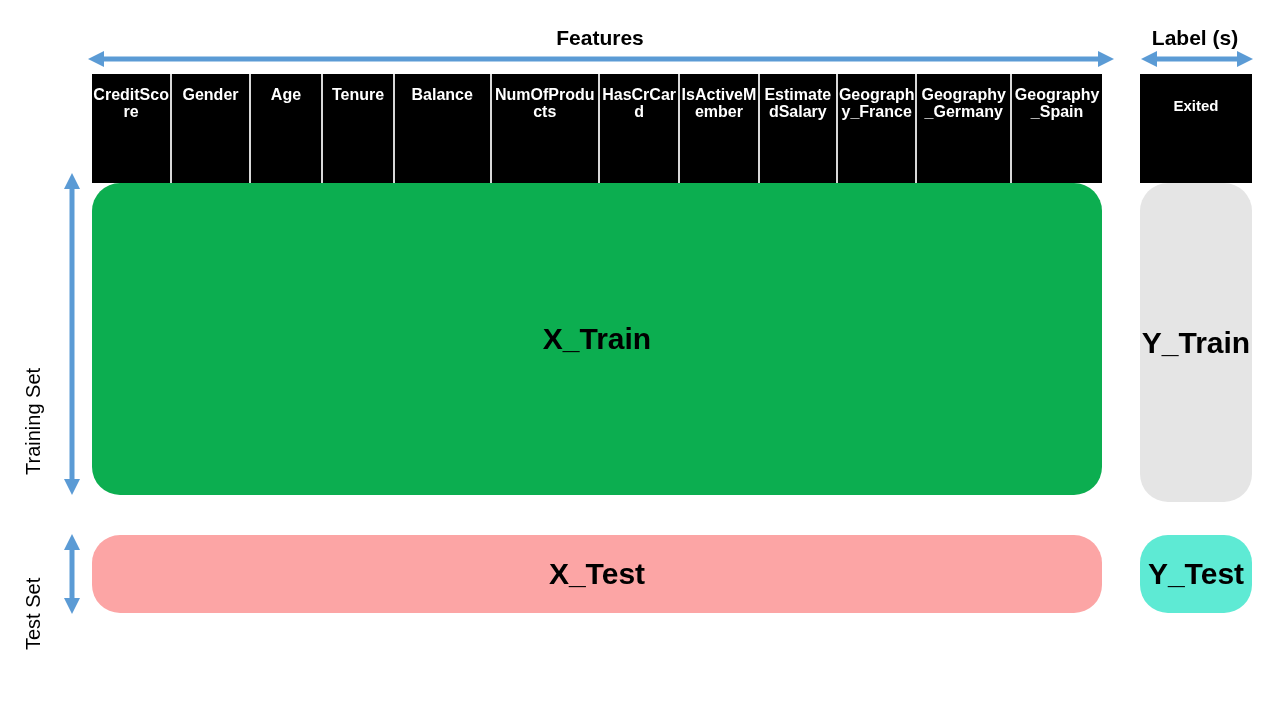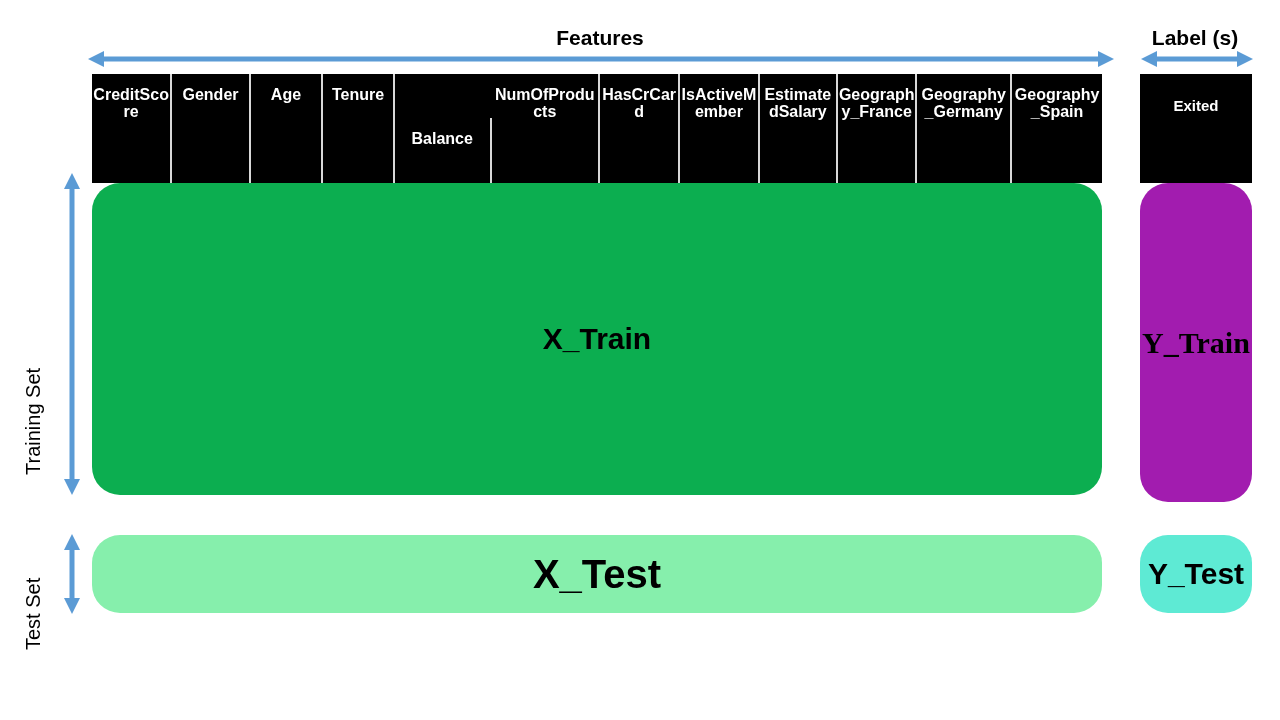--- a/index.html
+++ b/index.html
@@ -139,35 +139,34 @@
     width: 1010px;
     height: 312px;
     background: #0CAE50;
     font-size: 30px;
   }
   #y-train-block {
     left: 1140px;
     top: 183px;
     width: 112px;
     height: 319px;
-    background: #a21caf;
-    font-size: 30px;
-    font-family: Liberation Serif, serif;
+    background: #e5e5e5;
+    font-size: 30px;
   }
   #y-train-block .overflow-text {
     white-space: nowrap;
     overflow: visible;
   }
   #x-test-block {
     left: 92px;
     top: 535px;
     width: 1010px;
     height: 78px;
-    background: #86efac;
-    font-size: 40px;
+    background: #fca5a5;
+    font-size: 30px;
   }
   #y-test-block {
     left: 1140px;
     top: 535px;
     width: 112px;
     height: 78px;
     background: #5eead4;
     font-size: 30px;
   }
 </style>
@@ -214,21 +213,21 @@
 
   <div class="v-label" id="training-set-label">Training Set</div>
 
   <div class="v-label" id="test-set-label">Test Set</div>
 
   <div id="feature-header">
       <div class="feature-cell" style="width: 83px;">CreditScore</div>
       <div class="feature-cell" style="width: 81px;">Gender</div>
       <div class="feature-cell" style="width: 75px;">Age</div>
       <div class="feature-cell" style="width: 74px;">Tenure</div>
-      <div class="feature-cell" style="width: 100px; margin-top: 44px;">Balance</div>
+      <div class="feature-cell" style="width: 100px;">Balance</div>
       <div class="feature-cell" style="width: 112px;">NumOfProducts</div>
       <div class="feature-cell" style="width: 83px;">HasCrCard</div>
       <div class="feature-cell" style="width: 82px;">IsActiveMember</div>
       <div class="feature-cell" style="width: 81px;">EstimatedSalary</div>
       <div class="feature-cell" style="width: 82px;">Geography_France</div>
       <div class="feature-cell" style="width: 98px;">Geography_Germany</div>
       <div class="feature-cell" style="width: 93px;">Geography_Spain</div>
     </div>
 
   <div id="label-header">Exited</div>

